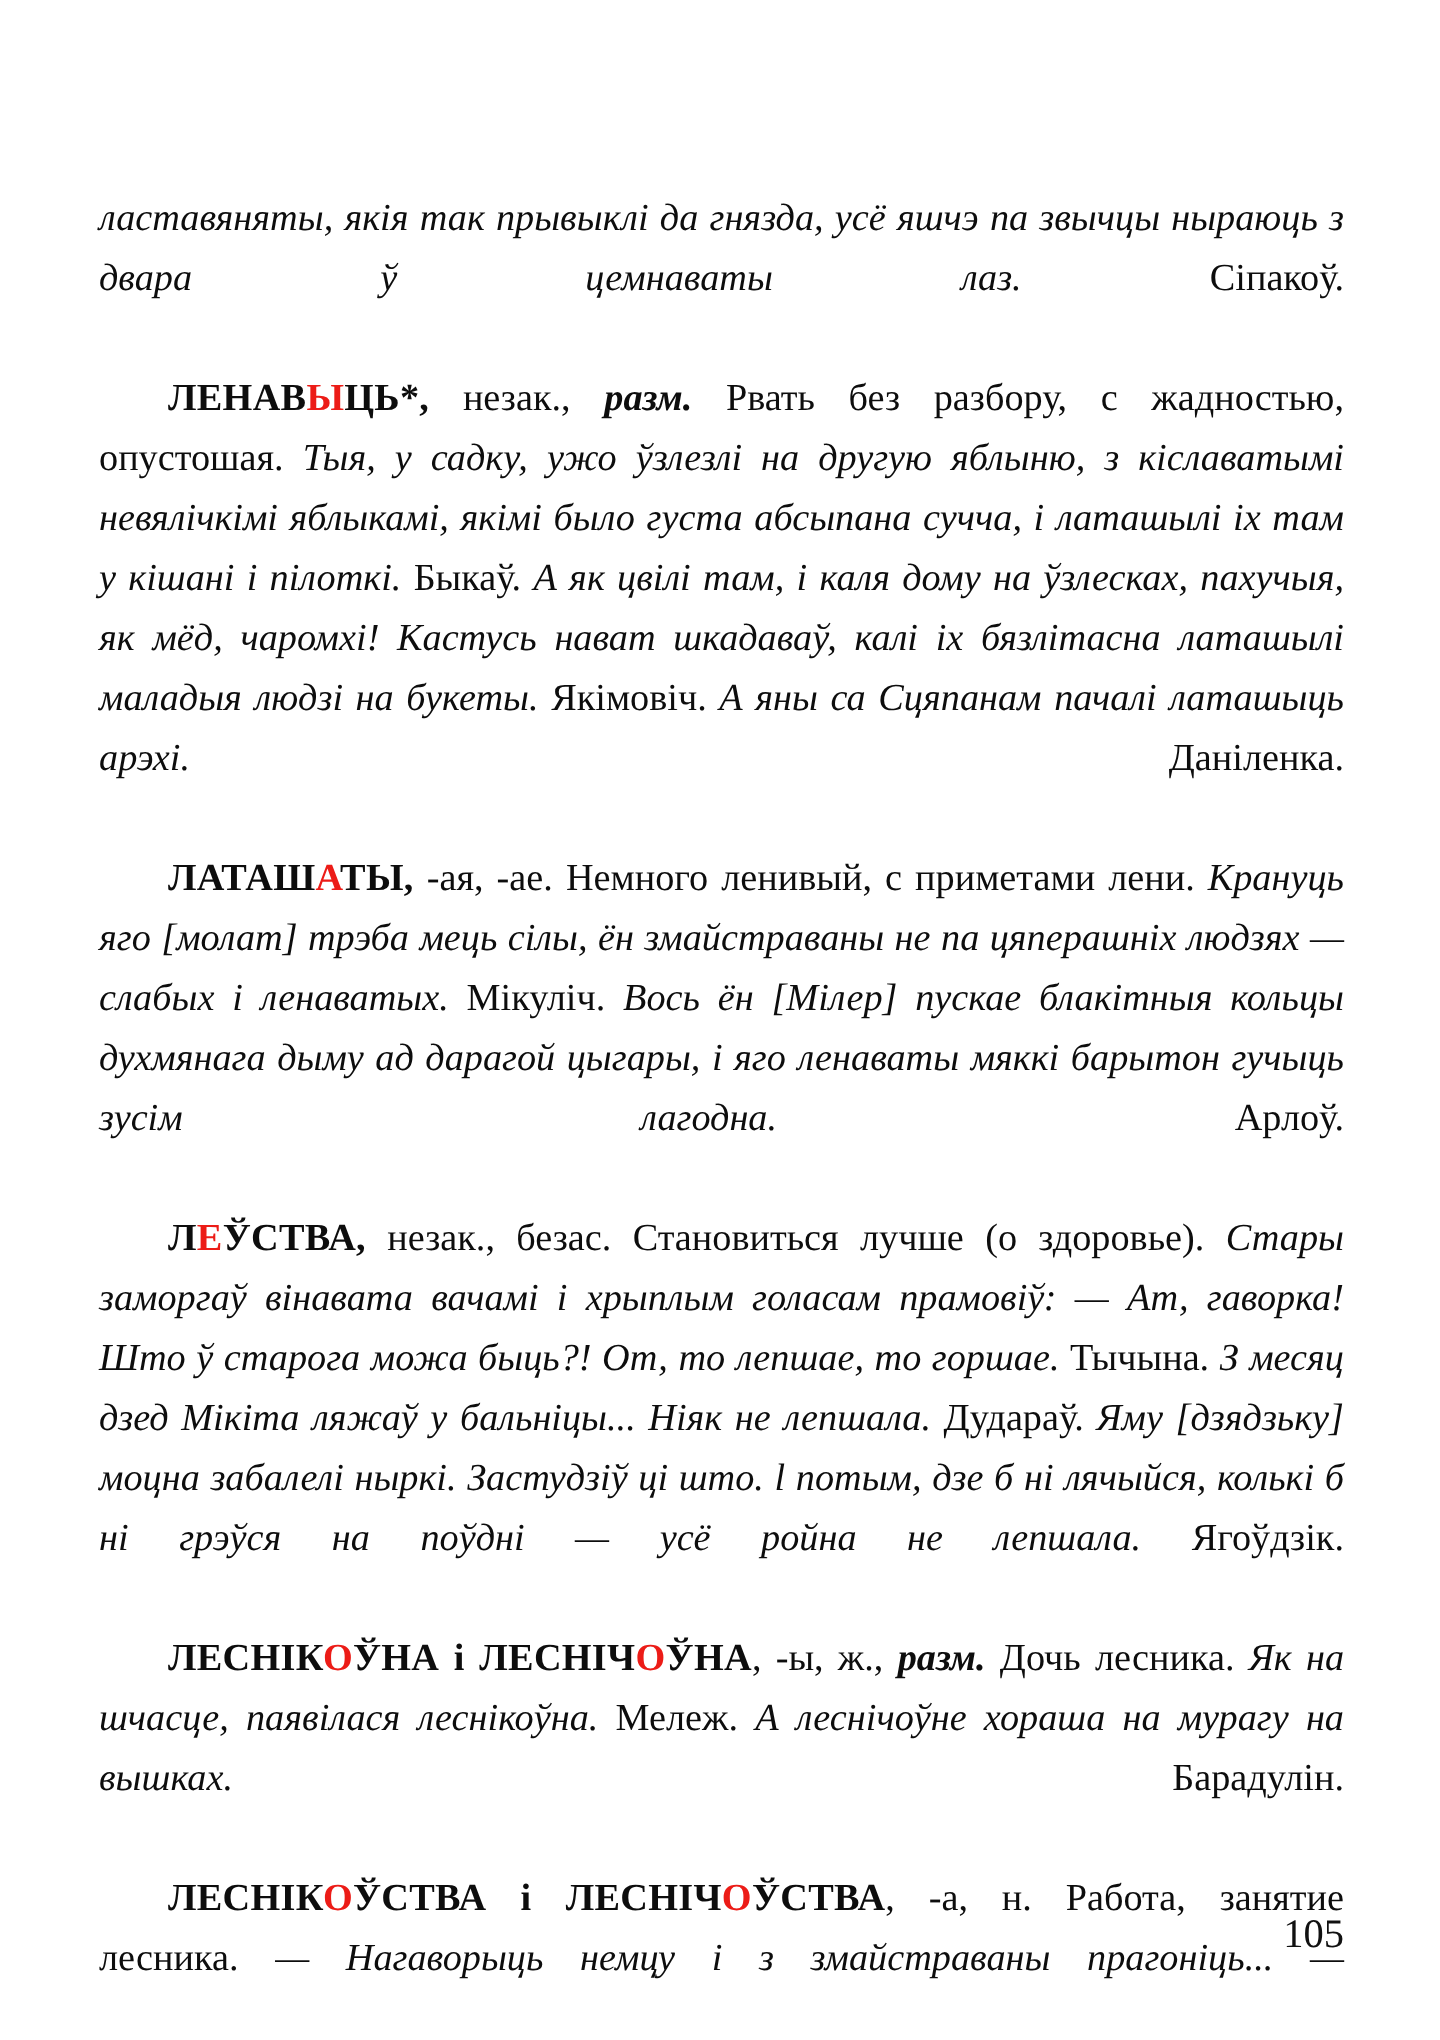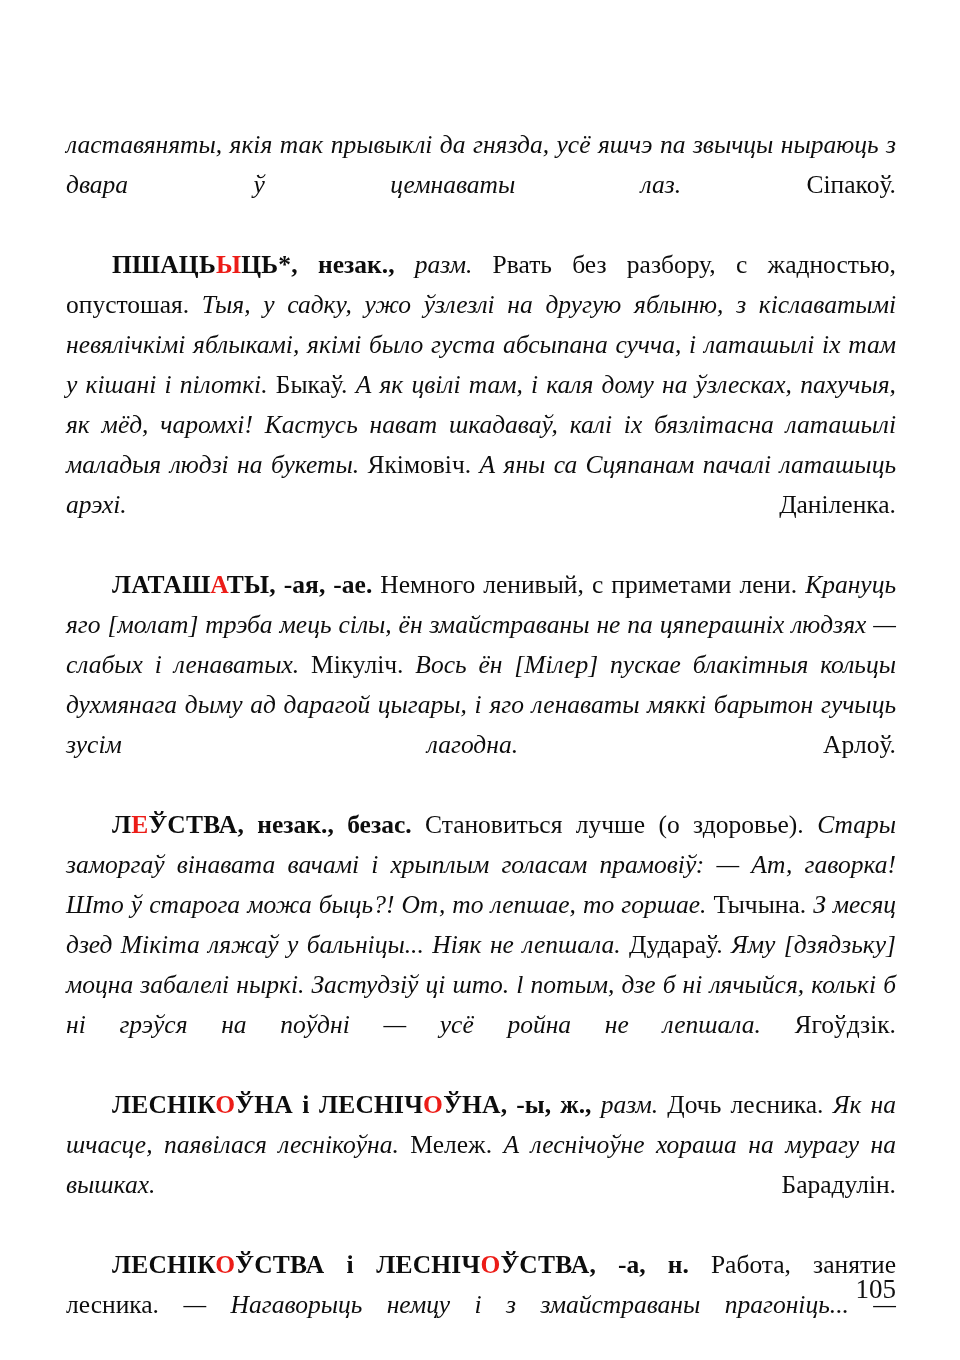--- a/index.html
+++ b/index.html
@@ -49,25 +49,25 @@
   .hw {
     font-weight: bold;
     font-style: normal;
     letter-spacing: 0.2px;
   }
   .red {
     color: #ec1c17;
   }
   .gram {            
     font-style: normal;
-    font-weight: bold;
+    font-weight: normal;
   }
   .gram-it {         
     font-style: italic;
-    font-weight: normal;
+    font-weight: bold;
   }
   .def {             
     font-style: normal;
     font-weight: normal;
   }
   .ex {              
     font-style: italic;
     font-weight: normal;
   }
   .src {             
@@ -99,21 +99,21 @@
 
 <div id="page">
 
   <div id="column">
 
     <p class="para">
       <span class="ex">ластавяняты, якія так прывыклі да гнязда, усё яшчэ па звычцы ныраюць з двара ў цемнаваты лаз.</span><span> </span><span class="src">Сіпакоў.</span>
     </p>
 
     <p class="para indent">
-      <span class="hw"><span>ПШАЦЬ</span><span class="red">Ы</span><span>ЦЬ*,</span></span>
+      <span class="hw"><span>ЛЕНАВ</span><span class="red">Ы</span><span>ЦЬ*,</span></span>
       <span class="gram">незак., </span><span class="gram-it">разм.</span><span class="def"> Рвать без разбору, с жадностью, опустошая.</span><span class="ex"> Тыя, у садку, ужо ўзлезлі на другую яблыню, з кіславатымі невялічкімі яблыкамі, якімі было густа абсыпана сучча, і латашылі іх там у кішані і пілоткі.</span><span class="src"> Быкаў.</span><span class="ex"> А як цвілі там, і каля дому на ўзлесках, пахучыя, як мёд, чаромхі! Кастусь нават шкадаваў, калі іх бязлітасна латашылі маладыя людзі на букеты.</span><span class="src"> Якімовіч.</span><span class="ex"> А яны са Сцяпанам пачалі латашыць арэхі.</span><span class="src"> Даніленка.</span>
     </p>
 
     <p class="para indent">
       <span class="hw"><span>ЛАТАШ</span><span class="red">А</span><span>ТЫ,</span></span>
       <span class="gram">-ая, -ае.</span><span class="def"> Немного ленивый, с приметами лени.</span><span class="ex"> Крануць яго [молат] трэба мець сілы, ён змайстраваны не па цяперашніх людзях — слабых і ленаватых.</span><span class="src"> Мікуліч.</span><span class="ex"> Вось ён [Мілер] пускае блакітныя кольцы духмянага дыму ад дарагой цыгары, і яго ленаваты мяккі барытон гучыць зусім лагодна.</span><span class="src"> Арлоў.</span>
     </p>
 
     <p class="para indent">
       <span class="hw"><span>Л</span><span class="red">Е</span><span>ЎСТВА,</span></span>

